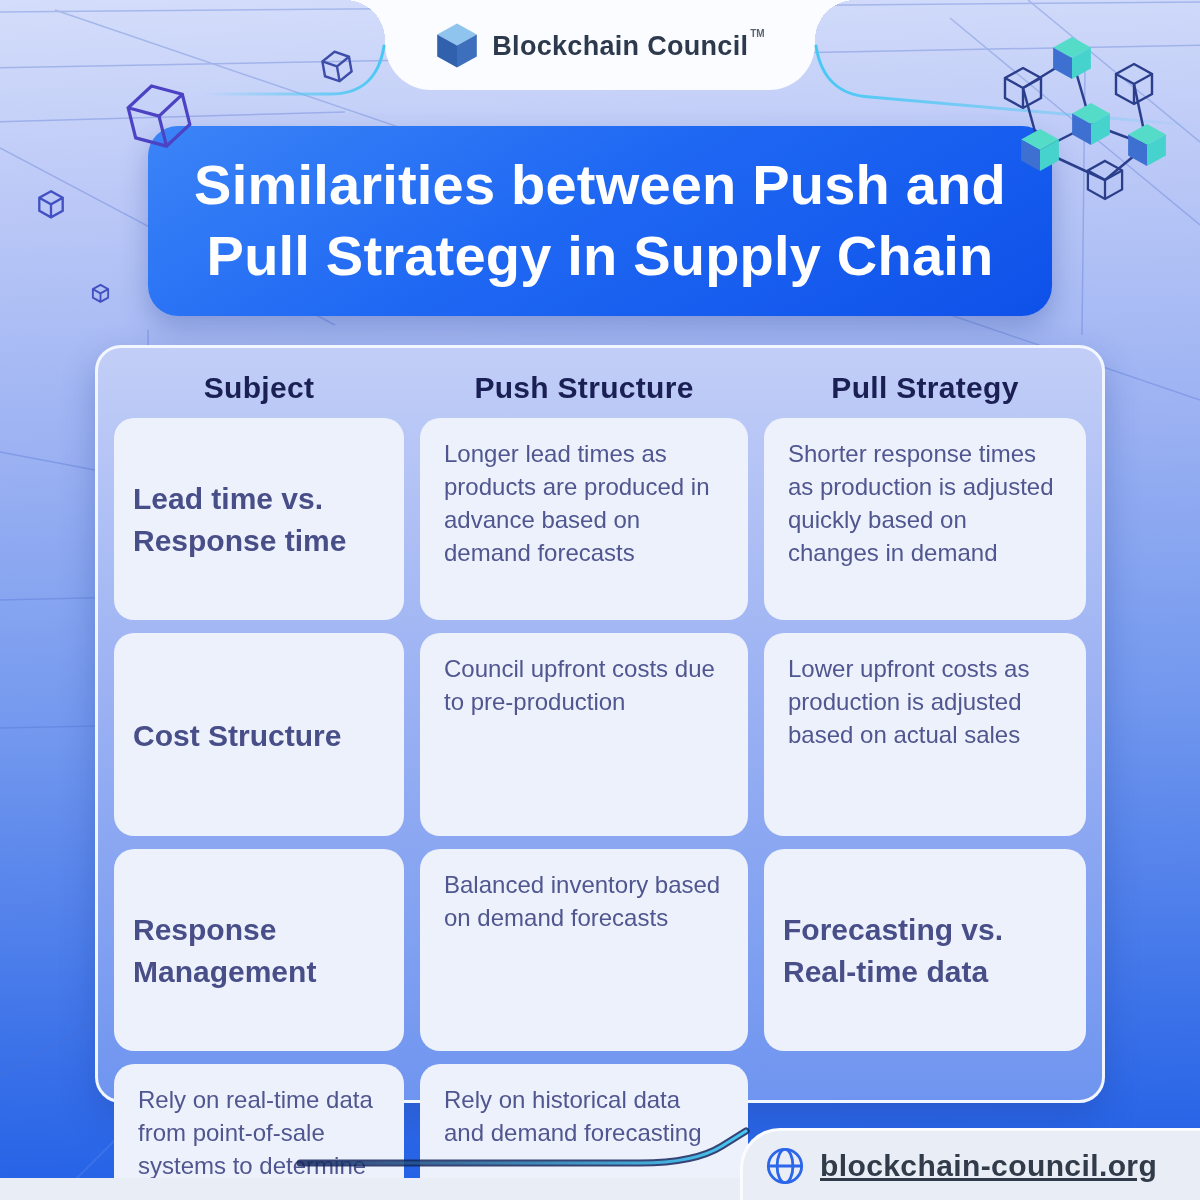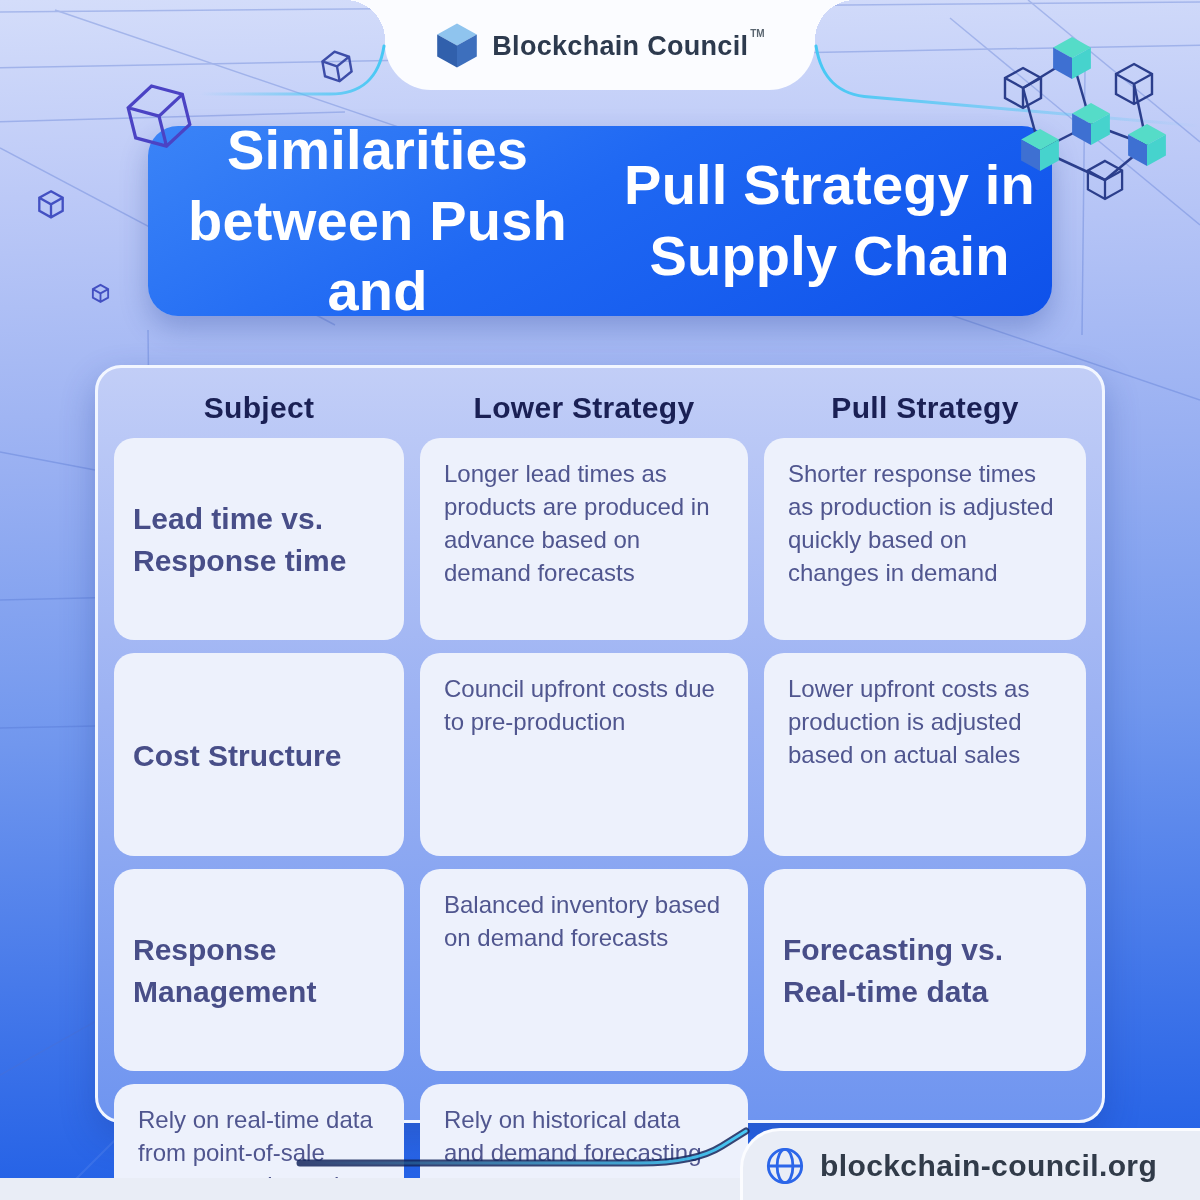--- a/index.html
+++ b/index.html
@@ -23,31 +23,31 @@
   .flare-r { left:815px; background:radial-gradient(circle at 100% 100%, rgba(0,0,0,0) 40px, #fbfcff 40px); }
   .brand-text { font-size:27px; font-weight:bold; color:#2d3a4e; letter-spacing:.3px; }
   .brand-tm { font-size:10px; color:#5a6570; vertical-align:18px; font-weight:bold; margin-left:2px;text-align:right; }
 
   
   .banner {
     position:absolute; z-index:4; left:148px; top:126px; width:904px; height:190px;
     border-radius:30px;
     background:linear-gradient(150deg,#3b84f7 0%, #1f68f3 45%, #0e51ea 100%);
     box-shadow:0 12px 28px rgba(20,50,140,.28);
-    display:flex; align-items:center; justify-content:center;
+    display:flex; flex-direction:column; align-items:center; justify-content:center;
     color:#ffffff; font-size:56px; font-weight:bold; line-height:1.26; text-align:center; letter-spacing:.2px;
   }
 
   
   .table-card {
     position:absolute; z-index:5; left:95px; top:345px; width:1010px; height:758px; box-sizing:border-box;
     border-radius:26px; border:3px solid #f2f6ff;
     background:linear-gradient(180deg,#c2cef7 0%, #9cb2f3 45%, #6f95f0 100%);
     box-shadow:0 14px 34px rgba(25,55,150,.30);
-    padding:10px 16px 18px; display:flex; flex-direction:column;margin-top:20px;
+    padding:10px 16px 18px; display:flex; flex-direction:column;
   }
   .thead, .tbody { display:grid; grid-template-columns:290px 328px 1fr; column-gap:16px; }
   .thead { height:60px; flex:0 0 auto; }
   .th { display:flex; align-items:center; justify-content:center; font-size:30px; font-weight:bold; color:#1a2054; letter-spacing:.3px; }
   .tbody { flex:1; grid-template-rows:repeat(4,1fr); row-gap:13px; }
   .cell {
     background:#edf1fc; border-radius:20px; box-sizing:border-box;
     padding:20px 22px 18px 24px; color:#50568f; font-size:24px; line-height:1.37;
   }
   .cell.subject {
@@ -56,21 +56,21 @@
   }
 
   
   .footer-strip { position:absolute; z-index:6; left:0; right:0; bottom:0; height:22px; background:#e9edf6; }
   .footer-panel {
     position:absolute; z-index:6; left:740px; right:0; top:1128px; bottom:0;
     background:#e9edf6; border-top-left-radius:40px;
     border-top:3px solid #fbfcff; border-left:3px solid #fbfcff; box-sizing:border-box;
     display:flex; align-items:center; gap:15px; padding-left:22px;
   }
-  .footer-url { font-size:30px; font-weight:bold; color:#313b49; letter-spacing:.4px; }
+  .footer-url { font-size:30px; font-weight:bold; color:#313b49; letter-spacing:.4px;text-decoration:underline; }
 </style>
 </head>
 <body>
 
 <div class="page">
 
   <svg class="bg-grid" width="1200" height="1200" viewBox="0 0 1200 1200">
     <g stroke="#4e6fce" stroke-width="1.5" opacity="0.33" fill="none">
       <path d="M-10,12 L1210,2"></path>
       <path d="M-10,68 L1210,45"></path>
@@ -107,21 +107,21 @@
   </div>
 
   <div class="banner">
     <div>Similarities between Push and</div>
     <div>Pull Strategy in Supply Chain</div>
   </div>
 
   <div class="table-card">
     <div class="thead">
       <div class="th">Subject</div>
-      <div class="th">Lower Strategy</div>
+      <div class="th">Push Structure</div>
       <div class="th">Pull Strategy</div>
     </div>
     <div class="tbody">
       <div class="cell subject">Lead time vs. Response time</div>
       <div class="cell">Longer lead times as products are produced in advance based on demand forecasts</div>
       <div class="cell">Shorter response times as production is adjusted quickly based on changes in demand</div>
 
       <div class="cell subject">Cost Structure</div>
       <div class="cell">Council upfront costs due to pre-production</div>
       <div class="cell">Lower upfront costs as production is adjusted based on actual sales</div>

